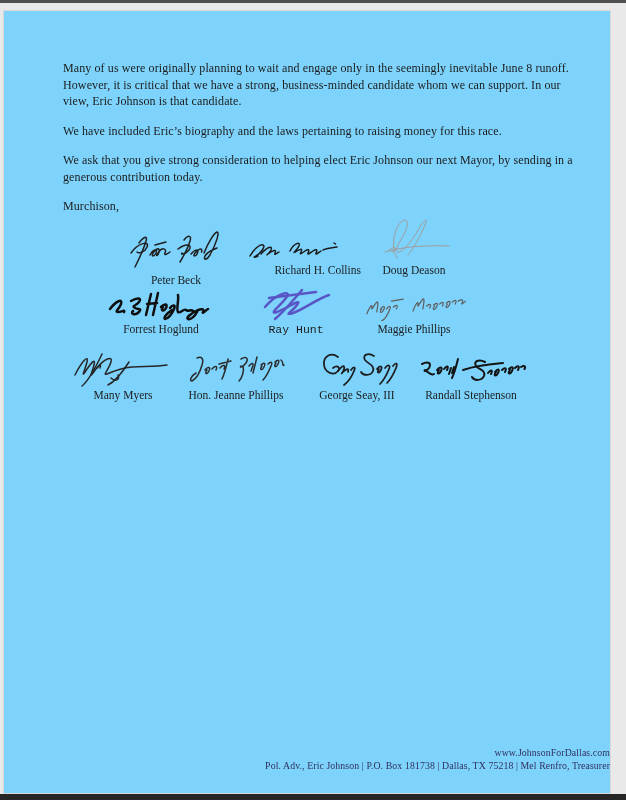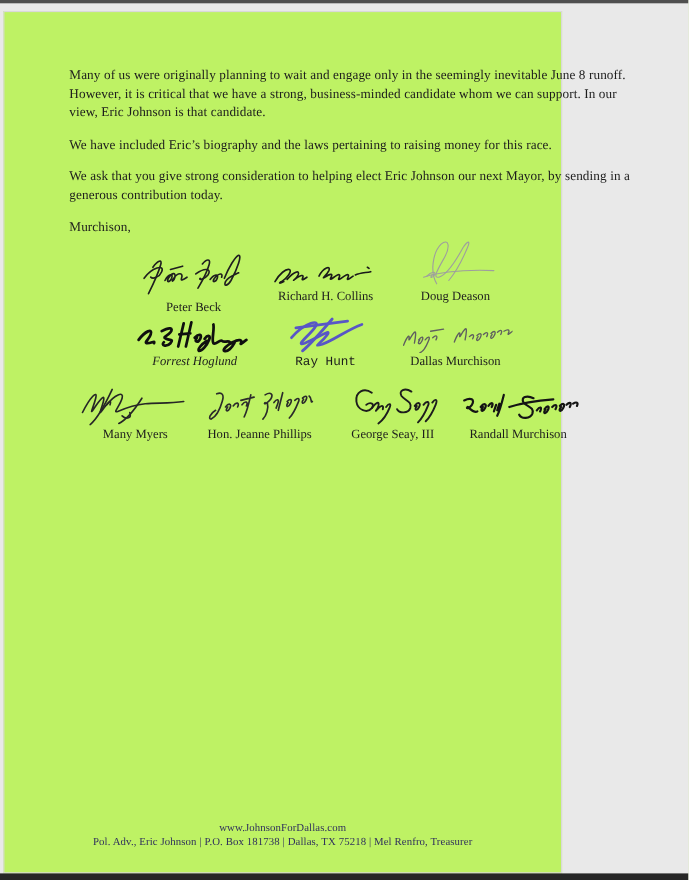--- a/index.html
+++ b/index.html
@@ -3,35 +3,35 @@
 <meta charset="utf-8">
 <style>
   html,body { margin:0; padding:0; background:#e9e9e9; }
   .viewport {
     position:relative; width:626px; height:800px; overflow:hidden;
     background:#e9e9e9; font-family:"Liberation Serif", serif;
   }
   .bar-top    { position:absolute; top:0; left:0; right:0; height:3px; background:#4f4f4f; }
   .bar-bottom { position:absolute; bottom:0; left:0; right:0; height:6px; background:#262626; }
   .page {
-    position:absolute; top:10px; left:3px; width:508px; height:784px;
-    background:#bef264; border:1px solid #d9d9d9; box-sizing:border-box;
+    position:absolute; top:10px; left:3px; width:608px; height:784px;
+    background:#7dd3fc; border:1px solid #d9d9d9; box-sizing:border-box;
   }
   .letter-body {
     position:absolute; left:59px; top:49px; width:513px;
     color:#1c1c1c; font-size:12px; line-height:16.5px; letter-spacing:0.1px;
   }
   .letter-body p { margin:0 0 13px 0; }
   .closing { margin:0; }
   .signer { position:absolute; width:130px; text-align:center; }
   .sig-area { display:flex; align-items:flex-end; justify-content:center; }
   .sig-area svg { display:block; }
   .signer-name { font-size:11.5px; color:#1c1c1c; margin-top:2px; white-space:nowrap; }
   .footer {
-    position:absolute; left:0; right:0; top:736px; text-align:center;
+    position:absolute; left:0; right:0; top:736px; text-align:right;
     font-size:9.8px; line-height:12.5px; letter-spacing:0.1px;
   }
   .footer div { white-space:nowrap; }
 </style>
 </head>
 <body>
 
 <div class="viewport">
   <div class="bar-top"></div>
 
@@ -55,21 +55,21 @@
             <path d="M120,24 C128,14 136,14 132,26 C128,40 118,58 112,68"></path>
             <path d="M108,42 C124,30 138,32 130,44 C124,52 112,54 116,50"></path>
             <path d="M134,52 C142,42 150,42 147,50 C144,58 136,58 142,50 C150,40 158,40 155,48"></path>
             <path d="M160,50 C168,30 180,10 186,8 C192,8 184,32 172,54 C166,64 158,66 162,56 C168,46 178,44 186,40"></path>
           </g>
         </svg>
       </div>
       <div class="signer-name">Peter Beck</div>
     </div>
 
-    <div class="signer" style="left:227px; top:205px;">
+    <div class="signer" style="left:227px; top:205px;text-align:right;">
       <div class="sig-area" style="height:46px;">
         <svg width="100" height="30" viewBox="0 0 200 60">
           <g fill="none" stroke-width="3" stroke-linecap="round" stroke-linejoin="round" stroke="#1a1a1a">
             <path d="M8,48 C16,34 28,24 34,26 C40,28 30,42 20,48 C14,51 16,52 24,48"></path>
             <path d="M30,44 C42,30 54,26 50,36 C46,44 38,48 44,44 C54,36 62,34 58,42 C56,47 60,44 66,40"></path>
             <path d="M88,38 C96,22 110,18 106,28 C102,36 92,44 98,40 C108,34 114,32 110,40 C106,47 112,42 118,38 C124,34 128,34 124,42 C122,47 128,42 134,38 C140,34 144,34 140,42 C138,47 144,42 150,38"></path>
             <path d="M154,36 C162,32 172,32 182,30"></path>
             <path d="M176,22 L179,24"></path>
           </g>
         </svg>
@@ -83,21 +83,21 @@
           <g fill="none" stroke-width="2" stroke-linecap="round" stroke-linejoin="round" stroke="#9e9e9e">
             <path d="M48,84 C36,64 40,28 56,12 C70,0 74,16 60,40 C50,58 40,74 52,72 C66,68 84,40 96,18 C104,6 110,4 104,18 C94,42 80,66 70,78"></path>
             <path d="M24,72 C56,62 100,58 152,60"></path>
             <path d="M30,70 C38,62 48,60 44,68 C40,74 34,74 40,68"></path>
           </g>
         </svg>
       </div>
       <div class="signer-name">Doug Deason</div>
     </div>
 
-    <div class="signer" style="left:108px; top:273px;font-style:italic;">
+    <div class="signer" style="left:92px; top:273px;">
       <div class="sig-area" style="height:37px;">
         <svg width="112" height="34" viewBox="0 0 224 68">
           <g fill="none" stroke-width="5" stroke-linecap="round" stroke-linejoin="round" stroke="#0f0f0f">
             <path d="M10,44 C22,28 36,22 32,34 C30,42 18,50 26,50 C34,50 40,44 38,50"></path>
             <path d="M52,28 C66,20 74,22 68,30 C62,38 52,38 60,42 C68,46 74,42 68,50 C60,58 50,54 56,48"></path>
             <path d="M92,14 L82,56 M106,12 L96,56 M84,34 L104,32"></path>
             <path d="M112,40 C120,32 126,34 122,42 C118,50 110,48 116,40"></path>
             <path d="M130,42 C136,34 142,36 138,44 C134,54 126,64 120,64 C116,62 124,52 134,46"></path>
             <path d="M146,16 C148,28 142,44 146,50 C150,54 158,42 162,46 C166,50 172,44 176,48 C180,52 188,42 184,50 C180,58 172,66 166,64 C162,62 170,54 182,48 C192,42 200,44 196,50 C194,54 200,48 206,44"></path>
           </g>
@@ -123,21 +123,21 @@
       <div class="sig-area" style="height:37px;">
         <svg width="104" height="26" viewBox="0 0 212 52">
           <g fill="none" stroke-width="2.5" stroke-linecap="round" stroke-linejoin="round" stroke="#5f5f5f">
             <path d="M10,38 C16,22 22,16 20,26 C19,33 24,20 30,14 C34,10 32,24 30,34"></path>
             <path d="M38,28 C44,20 48,22 44,30 C40,38 34,36 40,28 M50,28 C56,20 60,22 56,30 C52,40 46,50 40,52 M64,24 C70,18 74,20 70,28 M60,12 L84,8"></path>
             <path d="M104,32 C110,16 116,10 114,20 C113,27 118,14 124,8 C128,4 126,18 124,28"></path>
             <path d="M132,22 C138,16 142,18 138,26 M146,20 C152,14 156,16 152,24 C148,32 142,30 148,22 M158,18 C164,12 168,14 164,22 M172,16 C178,10 182,12 178,20 C174,28 168,26 174,18 M184,14 C190,8 194,10 190,18 M196,12 C202,8 208,8 204,16 C202,21 208,14 212,12"></path>
           </g>
         </svg>
       </div>
-      <div class="signer-name">Dallas Murchison</div>
+      <div class="signer-name">Maggie Phillips</div>
     </div>
 
     <div class="signer" style="left:54px; top:335px;">
       <div class="sig-area" style="height:41px;">
         <svg width="108" height="40" viewBox="0 0 216 80">
           <g fill="none" stroke-width="3" stroke-linecap="round" stroke-linejoin="round" stroke="#262626">
             <path d="M12,56 C26,28 40,14 36,30 C32,46 24,62 32,50 C44,32 54,20 50,36 C46,52 40,62 48,52 C58,38 66,30 62,42"></path>
             <path d="M66,14 C52,44 38,68 26,78"></path>
             <path d="M56,42 C70,24 88,16 84,30 C80,44 66,58 76,54 C90,48 106,42 126,40 C148,38 170,40 196,36"></path>
             <path d="M120,30 C106,52 90,70 78,76"></path>
@@ -181,21 +181,21 @@
         <svg width="112" height="32" viewBox="0 0 224 64">
           <g fill="none" stroke-width="4" stroke-linecap="round" stroke-linejoin="round" stroke="#141414">
             <path d="M14,18 C26,12 34,16 28,26 C24,32 16,34 20,30 C26,34 32,42 38,38"></path>
             <path d="M44,30 C50,22 56,24 52,32 C48,40 42,38 48,30 M58,28 C64,20 68,22 64,30 M72,26 L68,38 M78,24 L74,36 M86,8 C82,24 78,38 74,46"></path>
             <path d="M96,30 C120,22 150,18 176,16"></path>
             <path d="M140,14 C128,8 116,12 122,22 C128,30 142,30 138,42 C134,52 118,52 114,44"></path>
             <path d="M146,36 C152,28 156,30 152,38 M160,34 C166,26 170,28 166,36 C162,44 156,42 162,34 M174,30 C180,24 184,26 180,34 M188,28 C194,22 198,24 194,32 C190,40 184,38 190,30 M200,26 C206,20 210,22 206,30 M212,24 C218,20 222,22 219,28"></path>
           </g>
         </svg>
       </div>
-      <div class="signer-name">Randall Murchison</div>
+      <div class="signer-name">Randall Stephenson</div>
     </div>
 
     <div class="footer" style="color: rgb(48, 48, 92);">
       <div>www.JohnsonForDallas.com</div>
       <div>Pol. Adv., Eric Johnson | P.O. Box 181738 | Dallas, TX 75218 | Mel Renfro, Treasurer</div>
     </div>
 
   </div>
 
   <div class="bar-bottom"></div>

